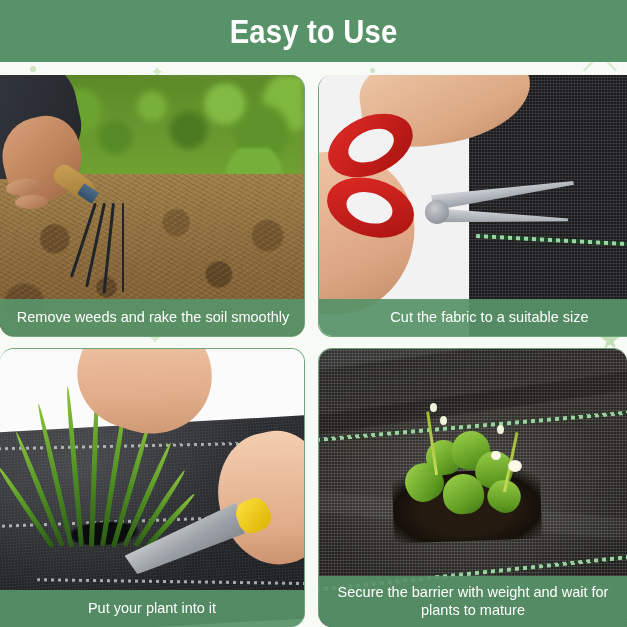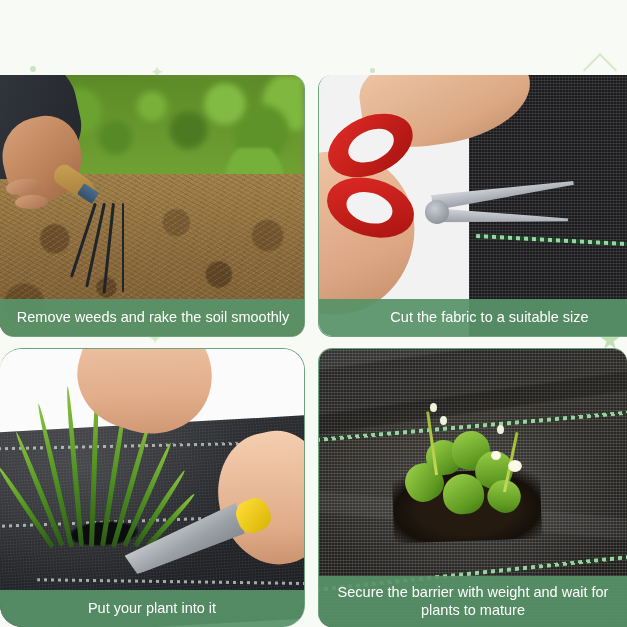--- a/index.html
+++ b/index.html
@@ -93,21 +93,21 @@
     border-radius: 14px;
     border: 1px solid #6ea47c;
     box-sizing: border-box;
     background: #ffffff;
   }
   .panel.p1 { left: 0px;   top: 0px;   width: 305px; height: 262px;
               border-top-left-radius: 0; border-left: none; border-top: none; }
   .panel.p2 { left: 318px; top: 0px;   width: 342px; height: 262px;
               border-top-right-radius: 0; border-right: none; border-top: none; padding-left: 6px; }
   .panel.p3 { left: 0px;   top: 273px; width: 305px; height: 279px;
-              border-bottom-left-radius: 0; border-left: none; border-bottom: none; border-radius: 22px; }
+              border-bottom-left-radius: 0; border-left: none; border-bottom: none; }
   .panel.p4 { left: 318px; top: 273px; width: 309px; height: 279px;
               border-bottom-right-radius: 0; border-right: none; border-bottom: none; }
 
   .photo {
     position: absolute;
     inset: 0;
     overflow: hidden;
   }
 
   
@@ -411,20 +411,23 @@
   <div class="deco deco-dot" style="left:370px;top:68px;width:5px;height:5px;"></div>
   <div class="deco deco-dot" style="left:215px;top:612px;width:5px;height:5px;"></div>
   <div class="deco deco-dot" style="left:262px;top:620px;width:4px;height:4px;"></div>
   <div class="deco deco-chev" style="left:588px;top:58px;"></div>
   <div class="deco deco-chev" style="left:450px;top:610px;"></div>
   <div class="deco deco-spark" style="left:148px;top:330px;">✦</div>
   <div class="deco deco-spark" style="left:150px;top:64px;">✦</div>
   <div class="deco deco-leaf" style="left:8px;top:598px;"></div>
   <div class="deco deco-leaf small" style="left:600px;top:330px;"></div>
 
+  <div class="header">
+    <div class="header-title">Easy to Use</div>
+  </div>
 
   <div class="grid">
 
     <div class="panel p1">
       <div class="photo">
         <div class="scene-soil">
           <div class="soil-plants"></div>
           <div class="soil-plants-r"></div>
           <div class="soil-plants-l"></div>
           <div class="soil-ground">

